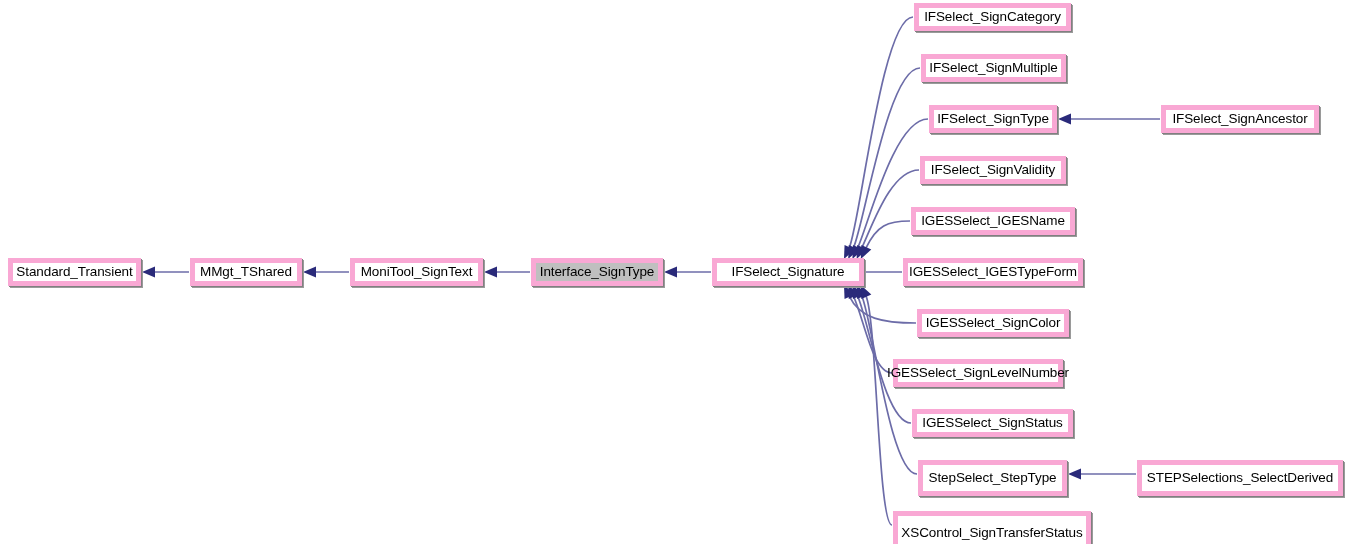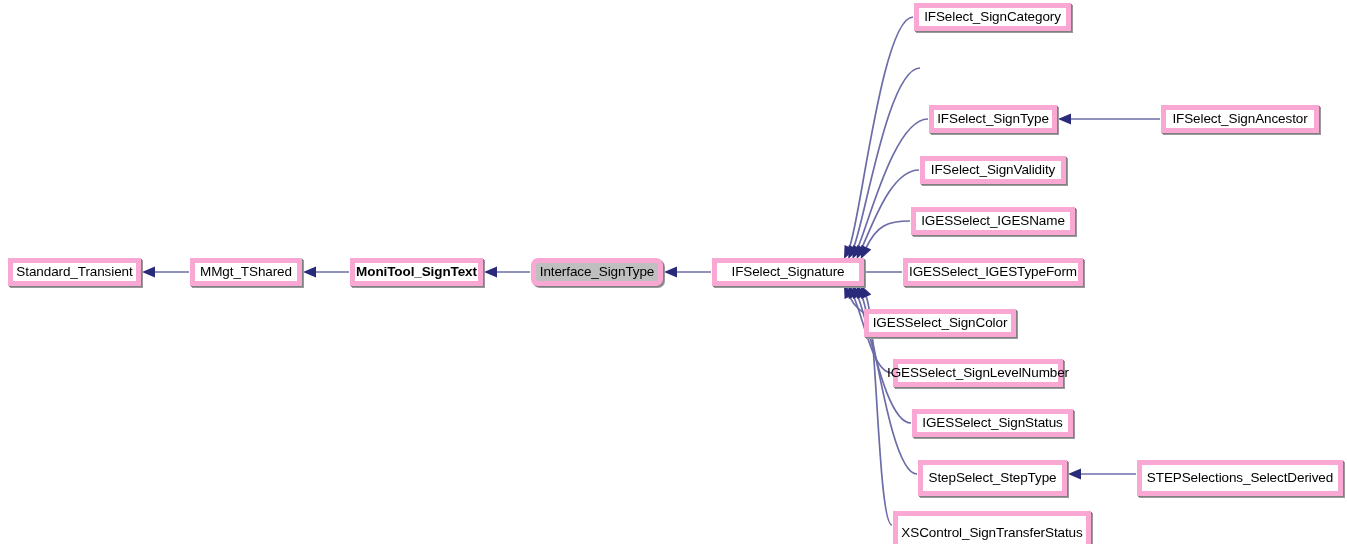--- a/index.html
+++ b/index.html
@@ -43,21 +43,20 @@
   .node .node-label {
     font-family: "Liberation Sans", sans-serif;
     font-size: 13.5px;
     line-height: 13.5px;
     color: #000000;
     letter-spacing: -0.1px;
     padding: 0 7px;
   }
   .node.current {
     background: #bfbfbf;
-    border-radius: 7px;
   }
 </style>
 </head>
 <body>
 
 <div id="diagram">
   <svg id="edge-layer" width="1347" height="544" viewBox="0 0 1347 544">
       <path d="M 189 272 L 152 272" fill="none" stroke="#6c6ca8" stroke-width="1.7"></path>
       <polygon points="142,272 155,266.5 155,277.5" fill="#2a2a7a"></polygon>
       <path d="M 349 272 L 313 272" fill="none" stroke="#6c6ca8" stroke-width="1.7"></path>
@@ -92,45 +91,48 @@
       <polygon points="1058,119 1071,113.5 1071,124.5" fill="#2a2a7a"></polygon>
       <path d="M 1136 474 L 1078 474" fill="none" stroke="#6c6ca8" stroke-width="1.7"></path>
       <polygon points="1068,474 1081,468.5 1081,479.5" fill="#2a2a7a"></polygon>
     </svg>
 <div class="node" style="left: 8px; top: 258px; width: 133px; height: 28px;">
       <span class="node-label">Standard_Transient</span>
     </div>
     <div class="node" style="left: 190px; top: 258px; width: 112px; height: 28px; justify-content: center;">
       <span class="node-label">MMgt_TShared</span>
     </div>
-    <div class="node" style="left: 350px; top: 258px; width: 133px; height: 28px; font-weight: bold;">
+    <div class="node" style="left: 350px; top: 258px; width: 133px; height: 28px;">
       <span class="node-label">MoniTool_SignText</span>
     </div>
     <div class="node current" style="left: 531px; top: 258px; width: 132px; height: 28px;">
       <span class="node-label">Interface_SignType</span>
     </div>
     <div class="node" style="left: 712px; top: 258px; width: 152px; height: 28px;">
       <span class="node-label">IFSelect_Signature</span>
     </div>
     <div class="node" style="left: 914px; top: 3px; width: 157px; height: 28px;">
       <span class="node-label">IFSelect_SignCategory</span>
+    </div>
+    <div class="node" style="left: 921px; top: 54px; width: 145px; height: 28px;">
+      <span class="node-label">IFSelect_SignMultiple</span>
     </div>
     <div class="node" style="left: 929px; top: 105px; width: 128px; height: 28px; justify-content: center;">
       <span class="node-label">IFSelect_SignType</span>
     </div>
     <div class="node" style="left: 920px; top: 156px; width: 146px; height: 28px;">
       <span class="node-label">IFSelect_SignValidity</span>
     </div>
     <div class="node" style="left: 911px; top: 207px; width: 164px; height: 28px;">
       <span class="node-label">IGESSelect_IGESName</span>
     </div>
     <div class="node" style="left: 903px; top: 258px; width: 180px; height: 28px;">
       <span class="node-label">IGESSelect_IGESTypeForm</span>
     </div>
-    <div class="node" style="left: 864px; top: 309px; width: 152px; height: 28px;">
+    <div class="node" style="left: 917px; top: 309px; width: 152px; height: 28px;">
       <span class="node-label">IGESSelect_SignColor</span>
     </div>
     <div class="node" style="left: 893px; top: 359px; width: 170px; height: 28px;">
       <span class="node-label">IGESSelect_SignLevelNumber</span>
     </div>
     <div class="node" style="left: 912px; top: 409px; width: 161px; height: 28px;">
       <span class="node-label">IGESSelect_SignStatus</span>
     </div>
     <div class="node" style="left: 918px; top: 460px; width: 149px; height: 36px;">
       <span class="node-label">StepSelect_StepType</span>

